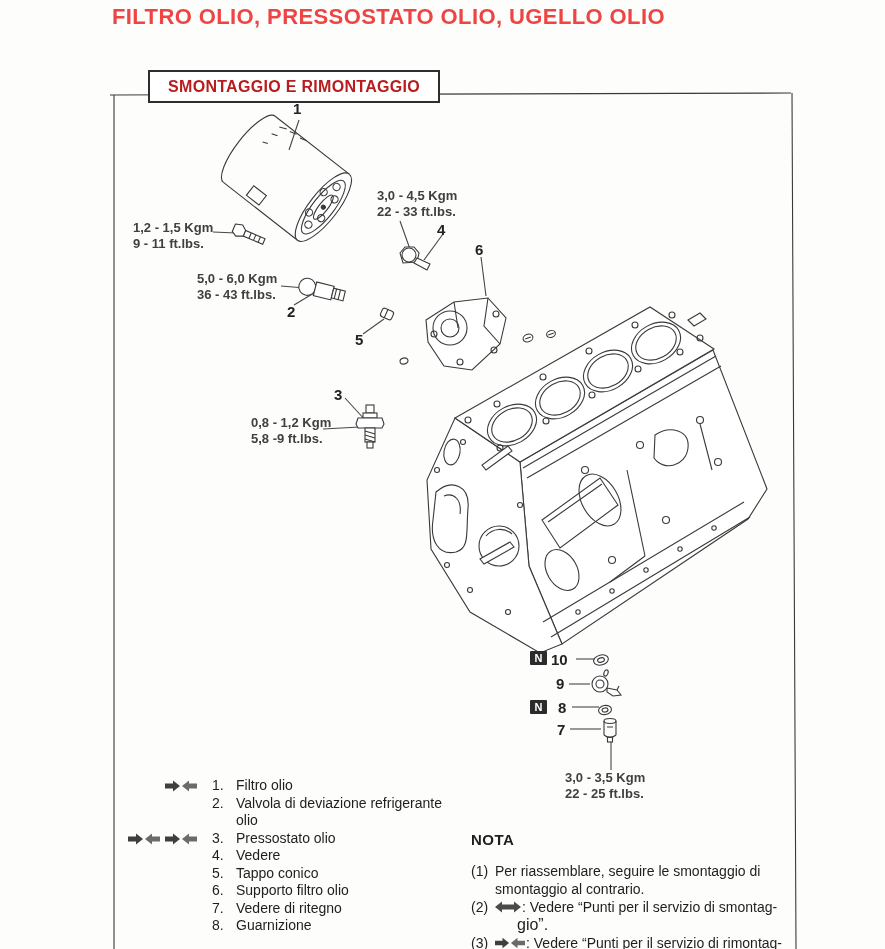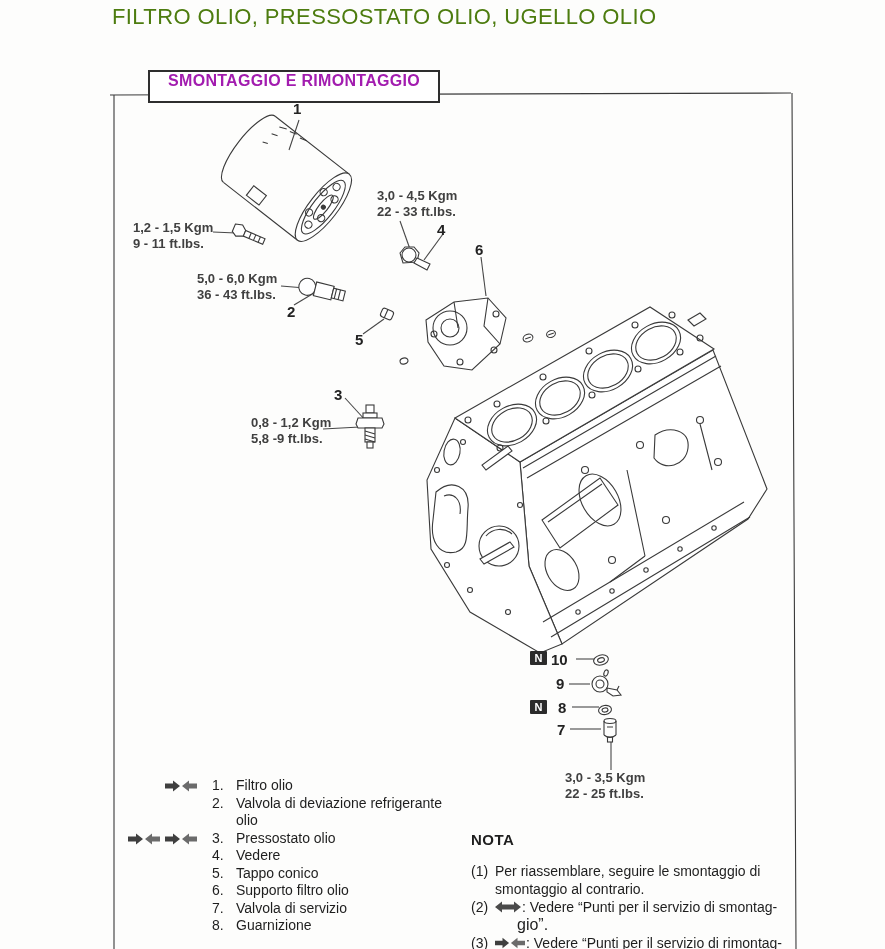--- a/index.html
+++ b/index.html
@@ -3,28 +3,28 @@
 <meta charset="utf-8">
 <style>
   html,body{margin:0;padding:0;}
   body{
     width:885px;height:949px;position:relative;overflow:hidden;
     background:#fdfdfc;color:#1e1e1e;
     font-family:"Liberation Sans","DejaVu Sans",sans-serif;
   }
   #page-title{
     position:absolute;left:112px;top:4px;margin:0;
-    font-size:22px;font-weight:normal;letter-spacing:.4px;color:#4d7c0f;
+    font-size:22px;font-weight:bold;letter-spacing:.4px;color:#ef4444;
     white-space:nowrap;
   }
   #section-box{
     position:absolute;left:148px;top:70px;width:288px;height:29px;
     border:2px solid #2e2e2e;background:#fff;z-index:3;
-    display:flex;justify-content:center;
-    font-size:16px;font-weight:bold;letter-spacing:.3px;color:#a21caf;
+    display:flex;align-items:center;justify-content:center;
+    font-size:16px;font-weight:bold;letter-spacing:.3px;color:#b91c1c;
   }
   svg.art{position:absolute;left:0;top:0;z-index:1;}
   .torque{
     position:absolute;z-index:2;font-size:13px;font-weight:bold;
     line-height:16px;color:#404040;white-space:nowrap;
   }
   .callout{
     position:absolute;z-index:2;font-size:15px;font-weight:bold;color:#222;
     white-space:nowrap;
   }
@@ -353,21 +353,21 @@
     <span class="li-label">Tappo conico</span>
   </div>
   <div class="li-row">
     <span class="li-markers"></span>
     <span class="li-num">6.</span>
     <span class="li-label">Supporto filtro olio</span>
   </div>
   <div class="li-row">
     <span class="li-markers"></span>
     <span class="li-num">7.</span>
-    <span class="li-label">Valvola di servizio</span>
+    <span class="li-label">Vedere di ritegno</span>
   </div>
   <div class="li-row">
     <span class="li-markers"></span>
     <span class="li-num">8.</span>
     <span class="li-label">Guarnizione</span>
   </div>
 </div>
 
 <div id="nota">
   <div class="heading">NOTA</div>

